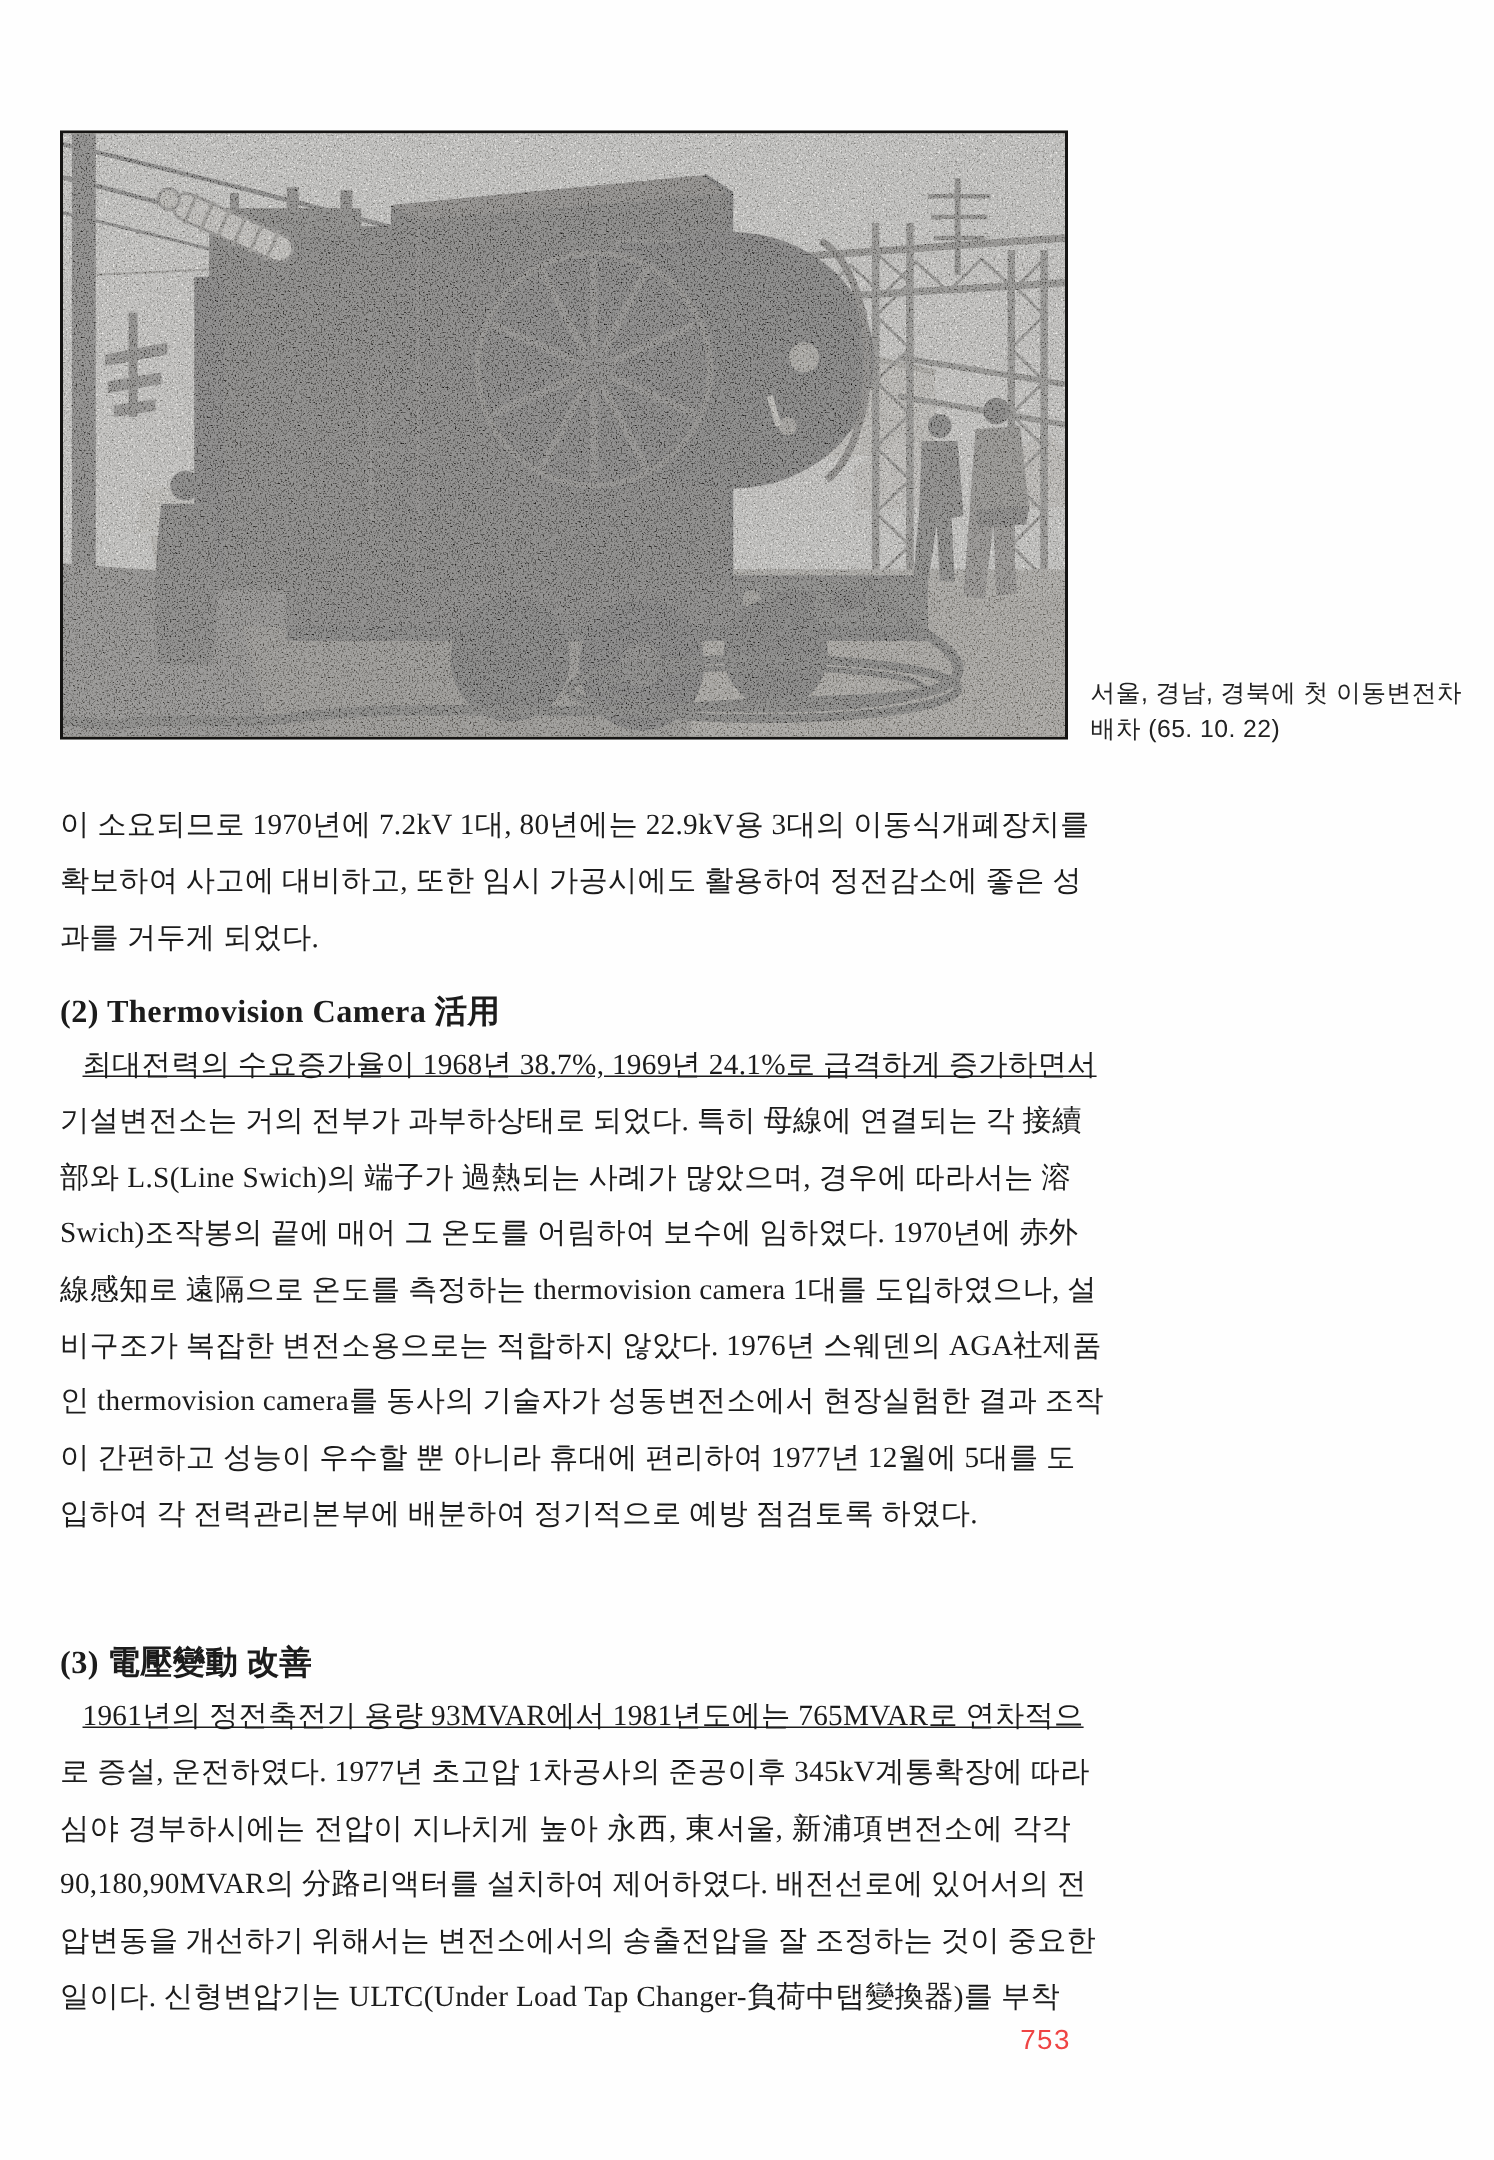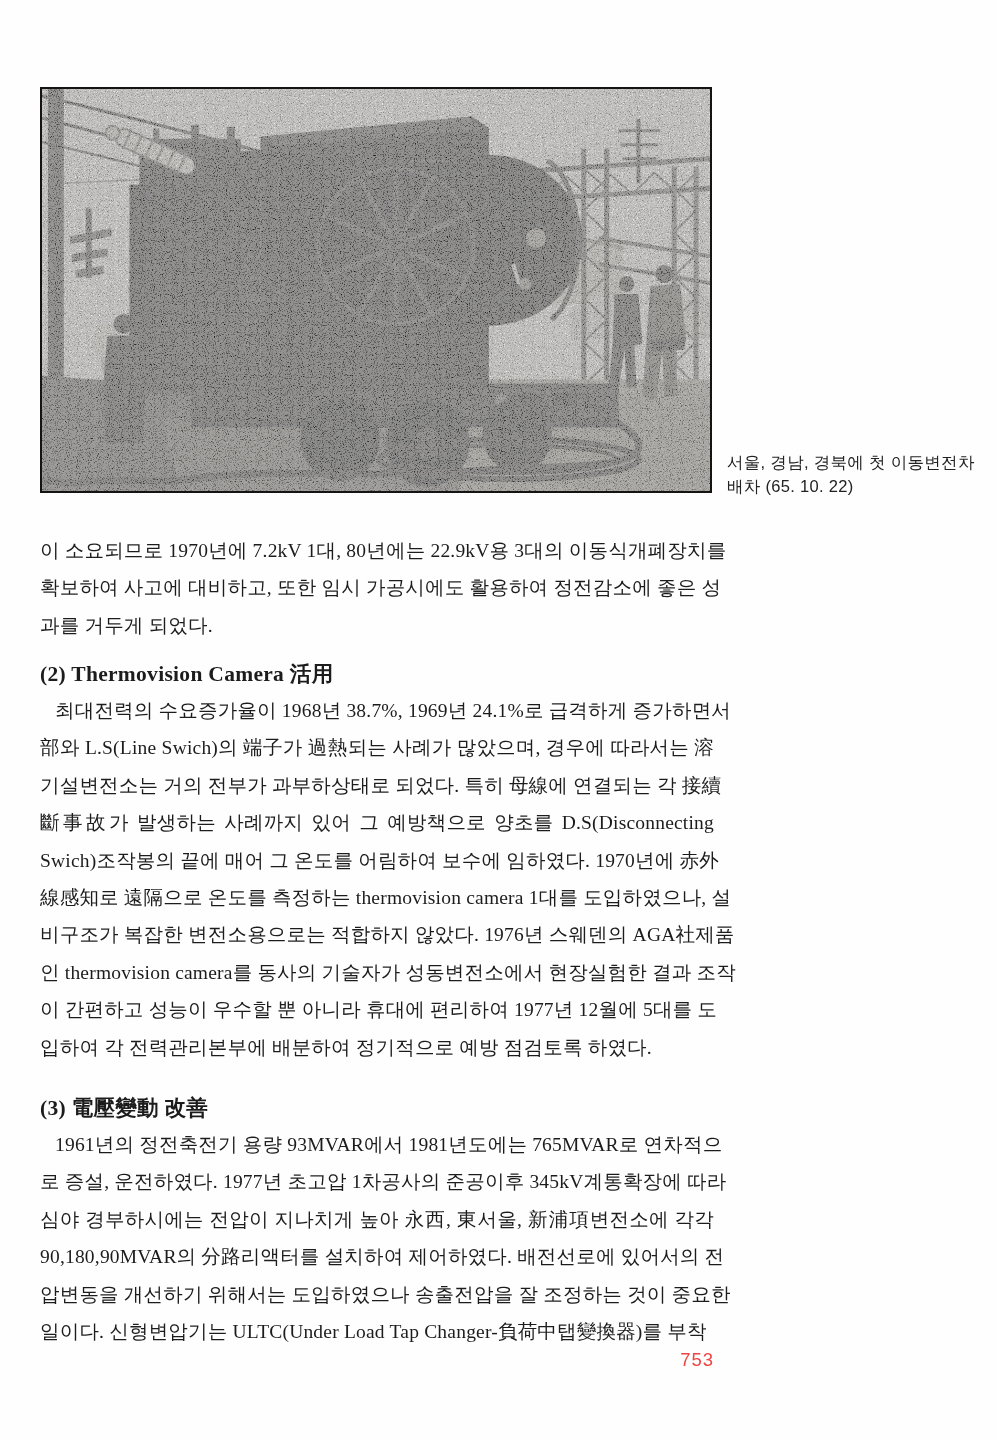--- a/index.html
+++ b/index.html
@@ -25,21 +25,21 @@
   .textblock{
     position:absolute;left:40px;width:674px;
     font-size:19.5px;line-height:37.4px;letter-spacing:0.2px;
   }
   .ln{
     text-align:justify;
     text-align-last:justify;
     height:37.4px;overflow:visible;white-space:nowrap;
   }
   .ln.last{text-align:left;text-align-last:left;}
-  .ln.indent{text-indent:15px;}
+  .ln.indent{text-indent:15px;text-decoration:underline;}
   .heading{
     position:absolute;left:40px;width:674px;
     font-size:21.5px;font-weight:700;line-height:38px;
     letter-spacing:0.3px;white-space:nowrap;
   }
   .page-number{
     position:absolute;left:40px;top:1349px;width:674px;
     text-align:right;font-size:18.5px;letter-spacing:1px;
     font-family:"Liberation Sans","DejaVu Sans",sans-serif;color:#ef4444;
   }
@@ -212,37 +212,36 @@
   <div class="textblock" style="top:532px">
     <div class="ln">이 소요되므로 1970년에 7.2kV 1대, 80년에는 22.9kV용 3대의 이동식개폐장치를</div>
     <div class="ln">확보하여 사고에 대비하고, 또한 임시 가공시에도 활용하여 정전감소에 좋은 성</div>
     <div class="ln last">과를 거두게 되었다.</div>
   </div>
 
   <div class="heading" style="top:655px">(2) Thermovision Camera 活用</div>
 
   <div class="textblock" style="top:692px">
     <div class="ln indent">최대전력의 수요증가율이 1968년 38.7%, 1969년 24.1%로 급격하게 증가하면서</div>
+    <div class="ln">기설변전소는 거의 전부가 과부하상태로 되었다. 특히 母線에 연결되는 각 接續</div>
     <div class="ln">部와 L.S(Line Swich)의 端子가 過熱되는 사례가 많았으며, 경우에 따라서는 溶</div>
-    <div class="ln">기설변전소는 거의 전부가 과부하상태로 되었다. 특히 母線에 연결되는 각 接續</div>
-    <div class="ln">斷事故가 발생하는 사례까지 있어 그 예방책으로 양초를 D.S(Disconnecting</div>
     <div class="ln">Swich)조작봉의 끝에 매어 그 온도를 어림하여 보수에 임하였다. 1970년에 赤外</div>
     <div class="ln">線感知로 遠隔으로 온도를 측정하는 thermovision camera 1대를 도입하였으나, 설</div>
     <div class="ln">비구조가 복잡한 변전소용으로는 적합하지 않았다. 1976년 스웨덴의 AGA社제품</div>
     <div class="ln">인 thermovision camera를 동사의 기술자가 성동변전소에서 현장실험한 결과 조작</div>
     <div class="ln">이 간편하고 성능이 우수할 뿐 아니라 휴대에 편리하여 1977년 12월에 5대를 도</div>
     <div class="ln last">입하여 각 전력관리본부에 배분하여 정기적으로 예방 점검토록 하였다.</div>
   </div>
 
   <div class="heading" style="top:1089px">(3) 電壓變動 改善</div>
 
   <div class="textblock" style="top:1126px">
     <div class="ln indent">1961년의 정전축전기 용량 93MVAR에서 1981년도에는 765MVAR로 연차적으</div>
     <div class="ln">로 증설, 운전하였다. 1977년 초고압 1차공사의 준공이후 345kV계통확장에 따라</div>
     <div class="ln">심야 경부하시에는 전압이 지나치게 높아 永西, 東서울, 新浦項변전소에 각각</div>
     <div class="ln">90,180,90MVAR의 分路리액터를 설치하여 제어하였다. 배전선로에 있어서의 전</div>
-    <div class="ln">압변동을 개선하기 위해서는 도입하였으나 송출전압을 잘 조정하는 것이 중요한</div>
+    <div class="ln">압변동을 개선하기 위해서는 변전소에서의 송출전압을 잘 조정하는 것이 중요한</div>
     <div class="ln last">일이다. 신형변압기는 ULTC(Under Load Tap Changer-負荷中탭變換器)를 부착</div>
   </div>
 
   <div class="page-number">753</div>
 
 </div>
 
 </body></html>

